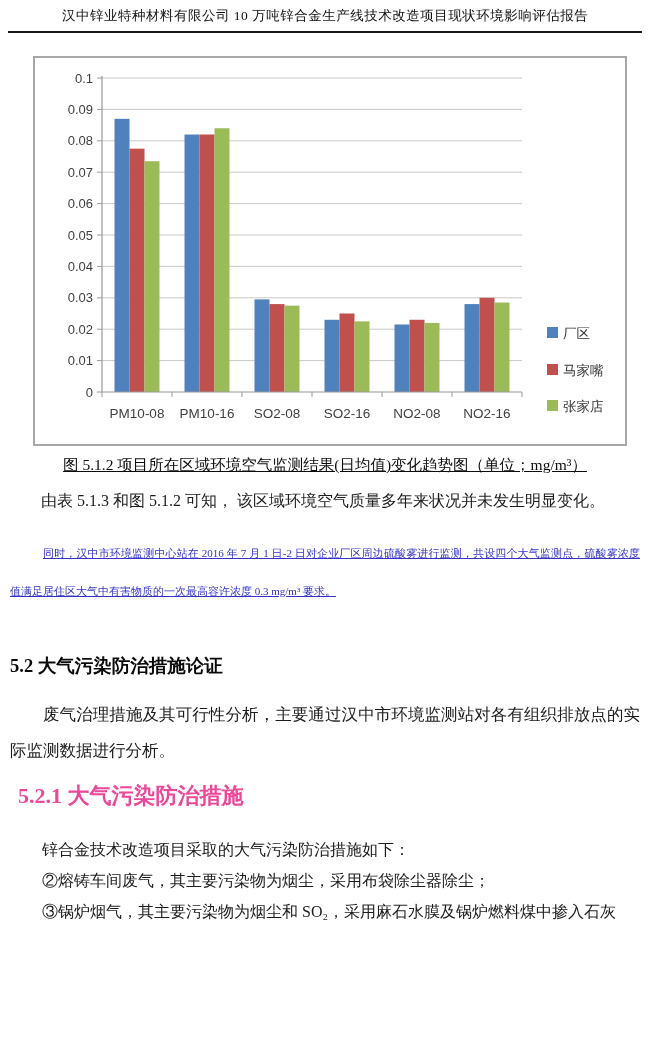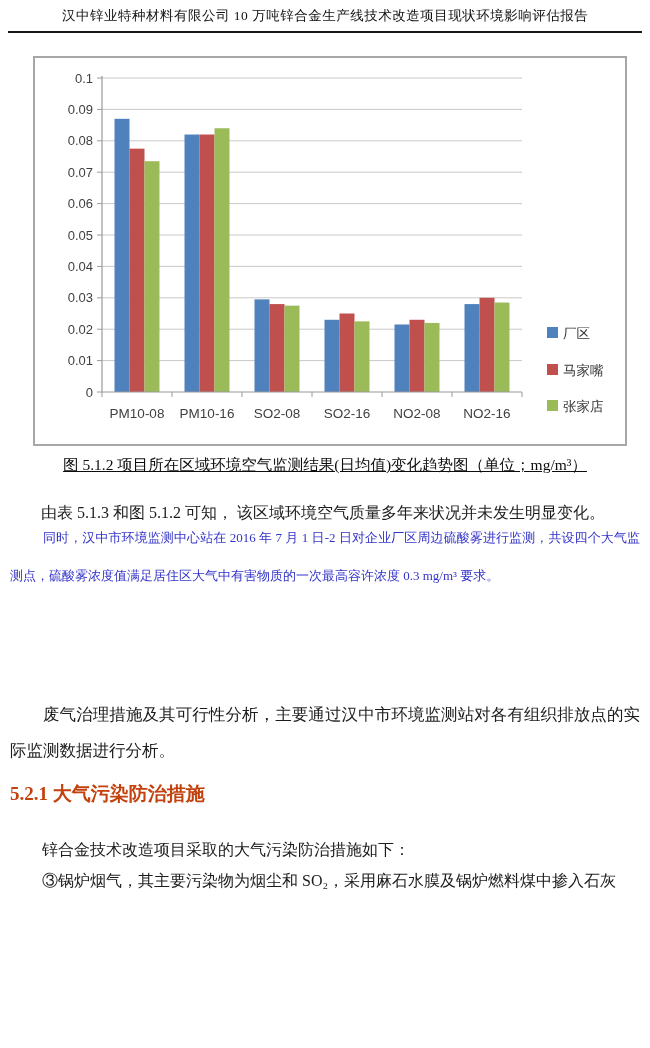--- a/index.html
+++ b/index.html
@@ -25,33 +25,34 @@
   }
   .chart-box svg { display:block; font-family:"Liberation Sans","DejaVu Sans",sans-serif; }
   .figure-caption {
     position:absolute; top:455px; left:10px; width:630px;
     text-align:center; font-size:15.5px; color:#0d0d0d;text-decoration:underline;
   }
   .para {
     position:absolute; left:10px; width:630px;
     text-align:justify; text-justify:inter-character;
   }
-  .para-conclusion { top:500px; font-size:16px; line-height:26px; text-indent:31px; }
+  .para-conclusion { top:488px; font-size:16px; line-height:26px; text-indent:31px; }
   .para-blue {
-    top:519px; font-size:13px; line-height:37.5px; text-indent:33px;
+    top:535px; font-size:11px; line-height:37.5px; text-indent:33px;
     color:var(--text-blue,#3333cc);
+    text-decoration:underline;
   }
   .h-52 {
     position:absolute; top:653px; left:10px; width:630px;
     font-size:18.5px; font-weight:bold; color:#0a0a0a;
   }
   .para-waste { top:697px; font-size:16.5px; line-height:36px; text-indent:33px; }
   .h-521 {
-    position:absolute; top:781px; left:10px; width:630px;
-    font-size:19px; font-weight:bold; color:#c2410c;
+    position:absolute; top:781px; left:18px; width:630px;
+    font-size:22px; font-weight:bold; color:#ec4899;
   }
   .measures { position:absolute; top:834px; left:10px; width:630px; }
   .measures p {
     font-size:16px; line-height:31px; text-indent:32px;
     text-align:justify; text-justify:inter-character;
   }
   .page-number {
     position:absolute; top:1016px; left:0; width:650px;
     text-align:center; font-size:12.5px; color:#222;
   }
@@ -139,24 +140,26 @@
         <text x="528" y="353" font-size="13.5" fill="#333" font-family="&quot;Liberation Sans&quot;,&quot;DejaVu Sans&quot;,sans-serif">张家店</text>
       </svg>
   </div>
 
   <div class="figure-caption">图 5.1.2   项目所在区域环境空气监测结果(日均值)变化趋势图（单位；mg/m³）</div>
 
   <div class="para para-conclusion">由表 5.1.3 和图 5.1.2 可知， 该区域环境空气质量多年来状况并未发生明显变化。</div>
 
   <div class="para para-blue">同时，汉中市环境监测中心站在 2016 年 7 月 1 日-2 日对企业厂区周边硫酸雾进行监测，共设四个大气监测点，硫酸雾浓度值满足居住区大气中有害物质的一次最高容许浓度 0.3 mg/m³ 要求。</div>
 
+  <div class="h-52">5.2 大气污染防治措施论证</div>
 
   <div class="para para-waste">废气治理措施及其可行性分析，主要通过汉中市环境监测站对各有组织排放点的实际监测数据进行分析。</div>
 
   <div class="h-521">5.2.1 大气污染防治措施</div>
 
   <div class="measures">
     <p>锌合金技术改造项目采取的大气污染防治措施如下：</p>
+    <p>②熔铸车间废气，其主要污染物为烟尘，采用布袋除尘器除尘；</p>
     <p>③锅炉烟气，其主要污染物为烟尘和 SO₂，采用麻石水膜及锅炉燃料煤中掺入石灰</p>
   </div>
 
 
 </div>
 
 </body></html>

